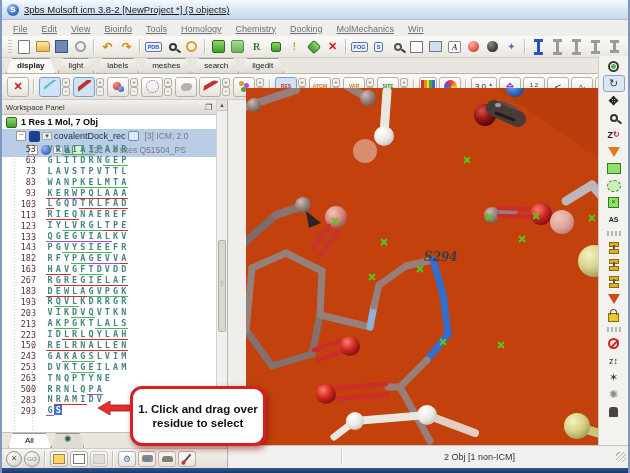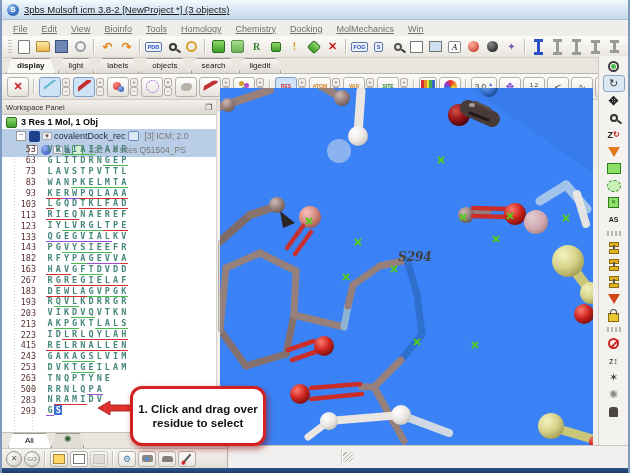--- a/index.html
+++ b/index.html
@@ -105,21 +105,21 @@
   .ptab2{height:14px;padding:0 12px;background:#e0ddd6;border:1px solid #9a978f;border-bottom:none;font-size:9px;color:#2a5a2a;clip-path:polygon(5px 0,calc(100% - 5px) 0,100% 100%,0 100%);}
   .panel-toolbar{position:absolute;left:0;bottom:0;right:0;height:20px;background:linear-gradient(#f5f3ef,#e2dfd8);display:flex;align-items:center;padding-left:3px;box-sizing:border-box;border-top:1px solid #cfccc5;}
   .pb-round{width:14px;height:14px;border-radius:50%;background:radial-gradient(circle at 35% 30%,#fdfdfd,#cfccc5);border:1px solid #9a978f;
     display:inline-flex;align-items:center;justify-content:center;font-size:8px;color:#555;margin:0 1px;flex:none;}
   .pb-btn{width:18px;height:16px;border:1px solid #b4b1aa;border-radius:3px;background:linear-gradient(#fff,#e7e3dc);margin:0 1px;
     display:inline-flex;align-items:center;justify-content:center;font-size:9px;flex:none;box-sizing:border-box;}
   .winic{width:10px;height:8px;border:1px solid #777;background:#fff;}
   .winic.y{background:#ffd565;border-color:#a8853a;}
   .winic.g{background:#d8d5ce;border-color:#aaa;}
   
-  .viewport{position:absolute;left:218px;top:88px;width:373px;height:358px;background:#3b82f6;overflow:hidden;}
+  .viewport{position:absolute;left:244px;top:88px;width:373px;height:358px;background:#c2410c;overflow:hidden;}
   
   .rtools{position:absolute;right:0;top:56px;width:30px;bottom:27px;background:#f4f2ef;border-left:1px solid #cfccc5;
     display:flex;flex-direction:column;align-items:center;padding-top:2px;box-sizing:border-box;}
   .rt{width:22px;height:17px;display:flex;align-items:center;justify-content:center;font-size:11px;flex:none;position:relative;}
   .rt.selected{border:1px solid #8aa4c4;background:#dcE9f5;border-radius:3px;box-sizing:border-box;}
   .rdots{width:14px;height:5px;background:repeating-linear-gradient(90deg,#b8b5ae 0 2px,transparent 2px 4px);margin:3px 0;flex:none;}
   .ring-ic{width:11px;height:11px;border:2px solid #3a3a3a;border-radius:50%;box-sizing:border-box;background:radial-gradient(circle,#4db84d 0 2px,#fff 3px);}
   .greenrect{width:12px;height:9px;border:1.5px solid #2a7e1c;background:#8fe06a;}
   .greenlasso{width:12px;height:10px;border:1.5px dashed #2a7e1c;border-radius:50%;background:#c9f0b4;}
   .greenbox{width:9px;height:9px;border:1px solid #2a7e1c;background:#8fe06a;font-size:7px;line-height:8px;text-align:center;color:#14520c;}
@@ -264,21 +264,21 @@
     <span class="ti">
         <span class="pillar" style="height:9px"></span>
       </span>
 
   </div>
 
   <div class="tabrow" id="tabrow">
       <span class="tab active">display</span>
       <span class="tab">light</span>
       <span class="tab">labels</span>
-      <span class="tab">objects</span>
+      <span class="tab">meshes</span>
       <span class="tab">search</span>
       <span class="tab">ligedit</span>
     </div>
 
   <div class="toolbar2">
     <span class="btn2">
         <span class="gX" style="font-family:'Liberation Serif',serif">✕</span>
       </span>
     <span class="sep"></span>
     <span class="btn2 active">
@@ -394,21 +394,21 @@
 
   <div class="panel">
     <div class="panel-head">
       <span>Workspace Panel</span>
       <span class="sp"></span>
       <span class="ph-btn">❐</span>
       <span class="ph-btn">✕</span>
     </div>
     <div class="tree-row">
       <span class="gsq" style="width:9px;height:9px;margin-right:4px"></span>
-      <b>3 Res 1 Mol, 1 Obj</b>
+      <b>1 Res 1 Mol, 7 Obj</b>
     </div>
     <div class="tree-row sel" style="padding-left:14px">
       <span class="minus">−</span>
       <span class="icm-ic"></span>
       <span class="dd">▼</span>
       <span style="color:#20303c">covalentDock_rec</span>
       <span class="bub"></span>
       <span class="tr-meta">[3] ICM; 2.0</span>
     </div>
     <div class="tree-row sel" style="padding-left:26px">
@@ -488,21 +488,21 @@
         </div>
         <div class="seq-row">
           <span class="seq-num">213</span>
           <span class="seq-str"><b>A</b><b class="u-g">K</b><b class="u-g">P</b><b class="u-g">G</b><b>K</b><b>T</b><b class="u-g">L</b><b class="u-g">A</b><b class="u-g">L</b><b class="u-g">S</b></span>
         </div>
         <div class="seq-row">
           <span class="seq-num">223</span>
           <span class="seq-str"><b>I</b><b>D</b><b class="u-r">L</b><b class="u-r">R</b><b class="u-r">L</b><b class="u-r">Q</b><b class="u-r">Y</b><b class="u-r">L</b><b class="u-r">A</b><b class="u-r">H</b></span>
         </div>
         <div class="seq-row">
-          <span class="seq-num">415</span>
+          <span class="seq-num">150</span>
           <span class="seq-str"><b class="u-r">R</b><b class="u-r">E</b><b class="u-r">L</b><b class="u-r">R</b><b class="u-r">N</b><b class="u-r">A</b><b class="u-r">L</b><b class="u-r">L</b><b class="u-r">E</b><b class="u-r">N</b></span>
         </div>
         <div class="seq-row">
           <span class="seq-num">243</span>
           <span class="seq-str"><b>G</b><b>A</b><b class="u-g">K</b><b class="u-g">A</b><b class="u-g">G</b><b class="u-g">S</b><b>L</b><b>V</b><b>I</b><b>M</b></span>
         </div>
         <div class="seq-row">
           <span class="seq-num">253</span>
           <span class="seq-str"><b>D</b><b>V</b><b>K</b><b class="u-g">T</b><b class="u-g">G</b><b class="u-g">E</b><b>I</b><b>L</b><b>A</b><b>M</b></span>
         </div>
@@ -762,20 +762,21 @@
     <span class="rt" style="font-size:9px;color:#333">z↕</span>
     <span class="rt" style="color:#444">✶</span>
     <span class="rt" style="color:#888">✺</span>
     <span class="rt">
         <span class="handic"></span>
       </span>
   </div>
 
   <div class="statusbar">
     <span class="sb-div"></span>
+    <span class="sb-text">2 Obj [1 non-ICM]</span>
     <span class="sb-grip"></span>
   </div>
   <div class="bottomframe"></div>
 
   <svg class="red-arrow" width="34" height="14">
     <polygon points="0,7 12,0 12,4 33,4 33,10 12,10 12,14" fill="#e03030" stroke="#a01818" stroke-width="0.8"></polygon>
   </svg>
 
   <div class="callout-bottom">
     <span>1. Click and drag over residue to select</span>

